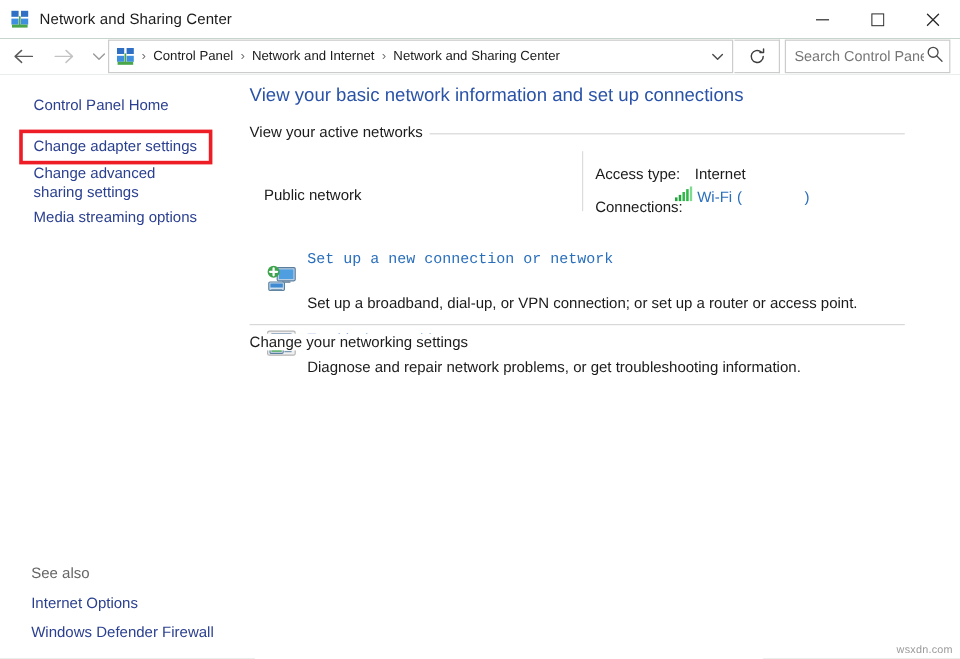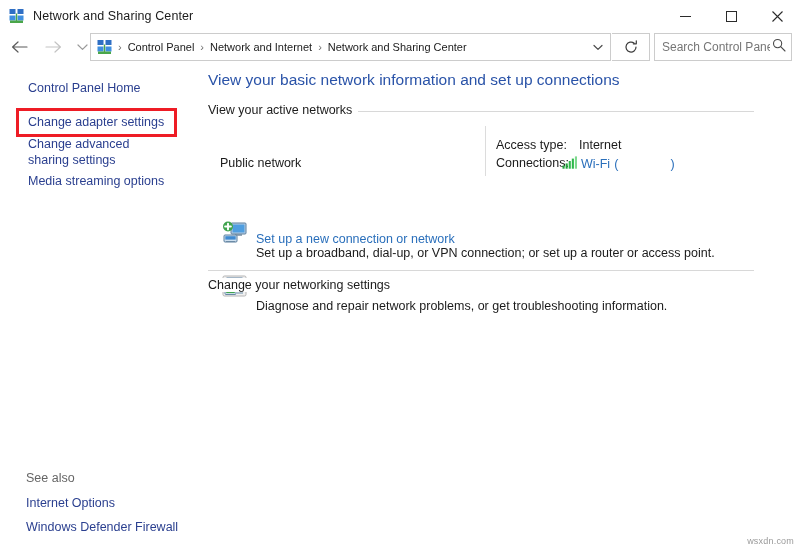--- a/index.html
+++ b/index.html
@@ -196,21 +196,21 @@
   .vsep {
     position: absolute; left: 285px; top: 64px;
     width: 1px; height: 50px; background: #dcdcdc;
   }
   .net-detail {
     position: absolute; font-size: 12.5px; color: #1b1b1b;
     white-space: nowrap;
   }
   .lbl-access { left: 296px; top: 76px; }
   .val-access { left: 379px; top: 76px; }
-  .lbl-conn   { left: 296px; top: 94px; }
+  .lbl-conn   { left: 296px; top: 104px; }
   .conn-row {
     position: absolute; left: 362px; top: 93px;
     display: flex; align-items: center; gap: 4px;
   }
   .wifi-link {
     font-size: 12.5px; color: #2a6fbb;
     white-space: nowrap;
   }
   .wifi-paren {
     font-size: 12.5px; color: #2a6fbb;
@@ -225,21 +225,21 @@
     position: absolute; left: 56px;
     font-size: 12.5px; color: #2a6fbb;
     white-space: nowrap; cursor: pointer;
   }
   .task-desc {
     position: absolute; left: 56px;
     font-size: 12.5px; color: #1b1b1b;
     white-space: nowrap;
   }
   .t1-icon { top: 159px; }
-  .t1-link { top: 170px; }
+  .t1-link { top: 147px; font-family: Liberation Mono, monospace; }
   .t1-desc { top: 184px; }
   .t2-icon { top: 212px; }
   .t2-link { top: 214px; }
   .t2-desc { top: 237px; }
 
   .watermark {
     position: absolute; right: 6px; bottom: 3px;
     font-size: 9px; color: #9a9a9a;
     letter-spacing: .2px;
   }

